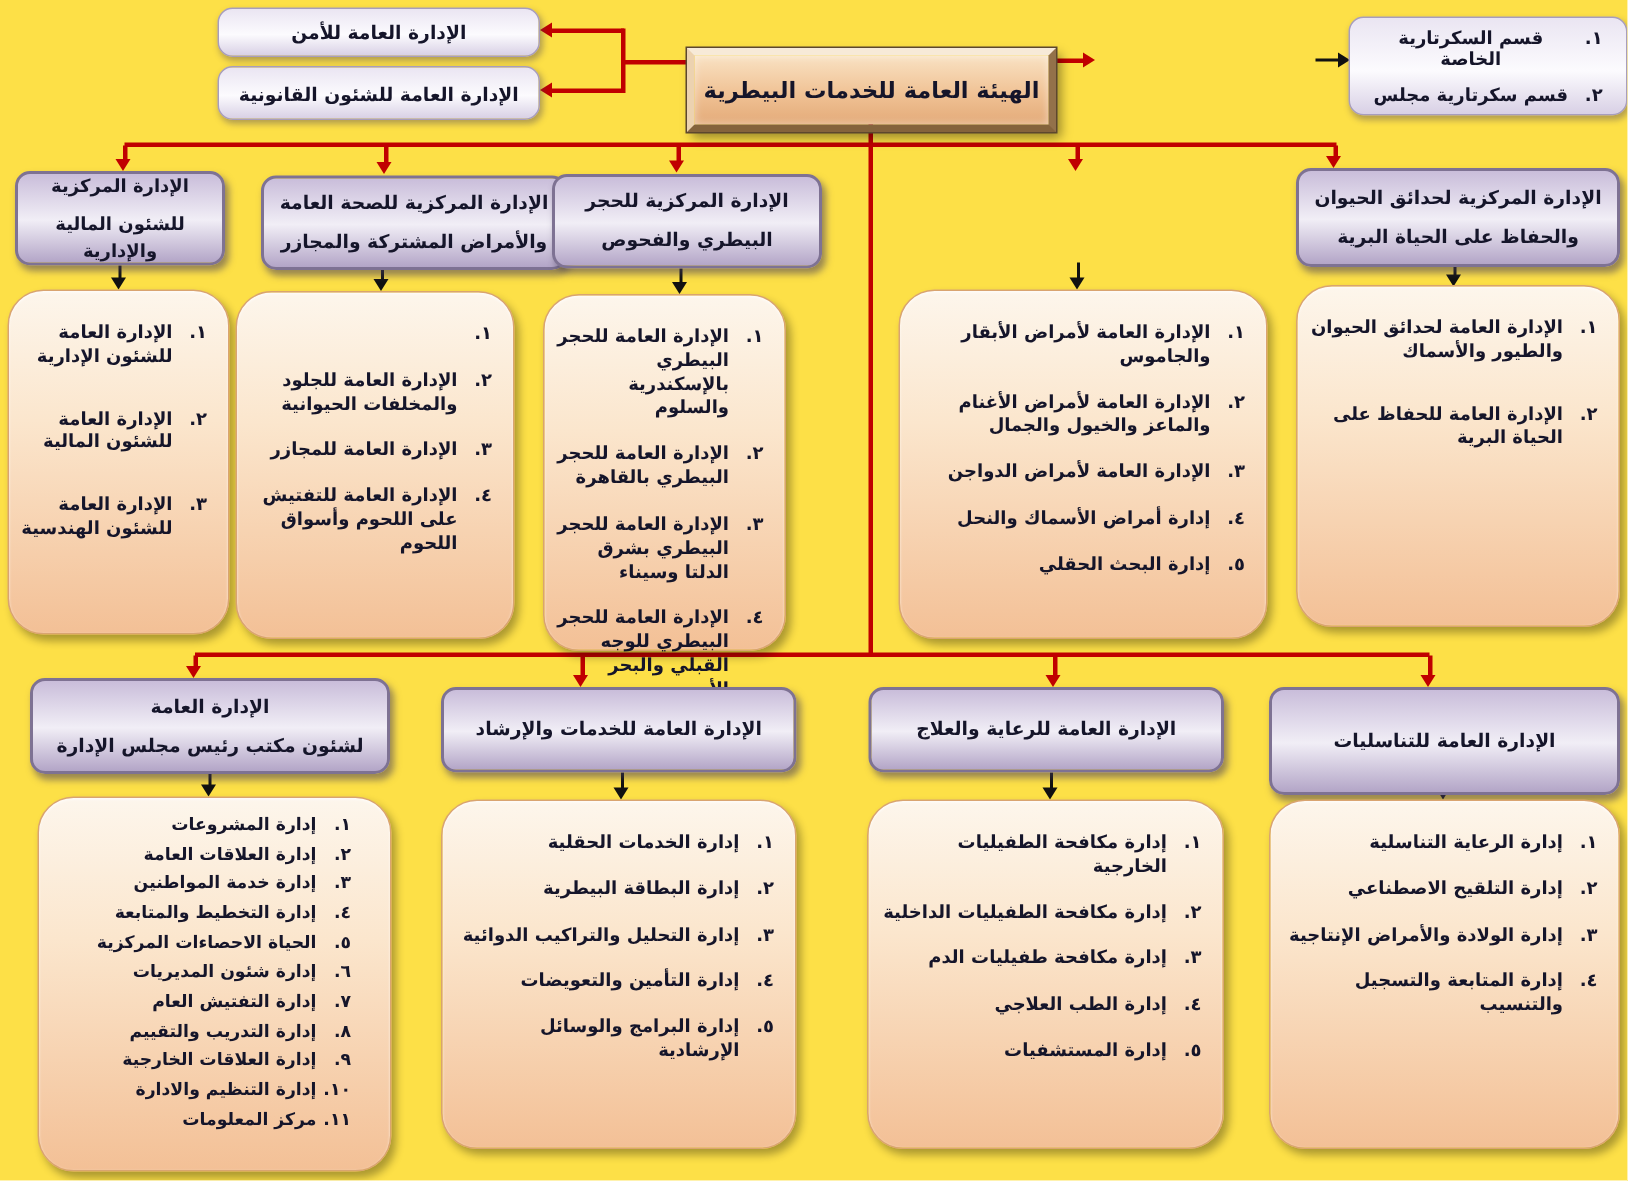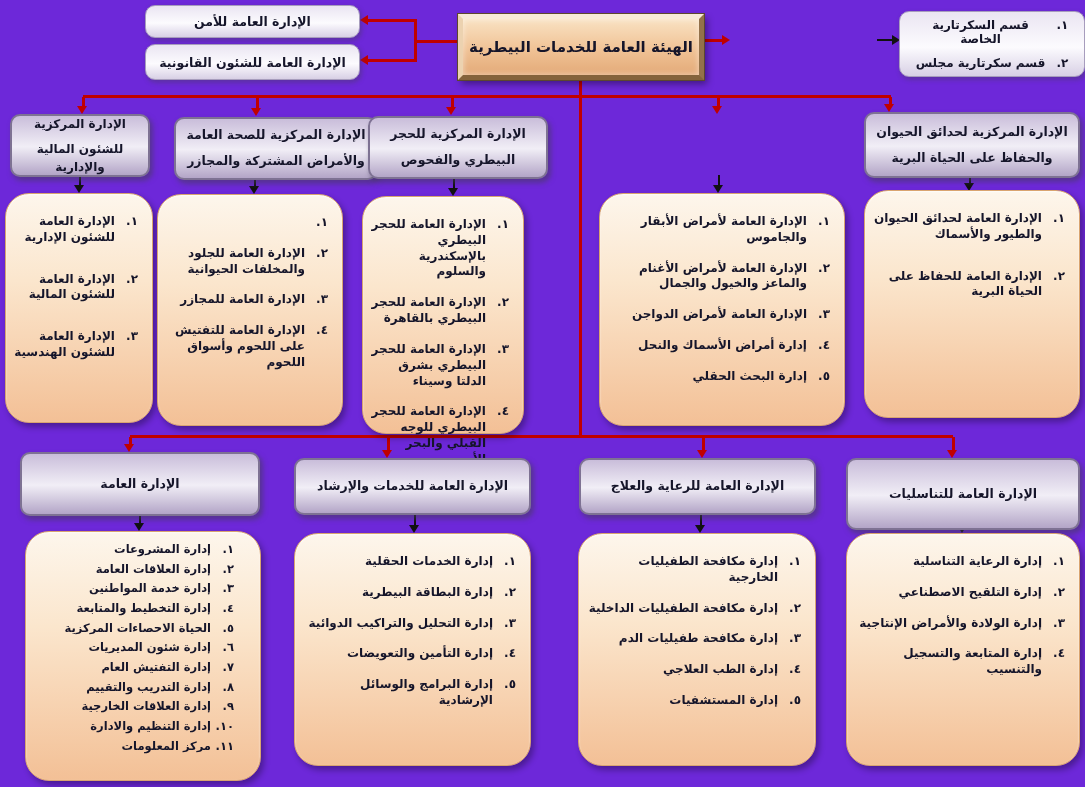--- a/index.html
+++ b/index.html
@@ -1,18 +1,18 @@
 <!DOCTYPE html>
 <html lang="ar" dir="rtl"><head>
 <meta charset="utf-8">
 <style>
   :root{ --red:#c00000; --blk:#111111; --ink:#15152a; }
   html,body{margin:0;padding:0;background:#ffffff;}
   .canvas{
-    position:relative; width:1085px; height:787px; background:#6d28d9;
+    position:relative; width:1085px; height:787px; background:#fde047;
     font-family:"DejaVu Sans", sans-serif; direction:rtl; overflow:hidden; color:var(--ink);
   }
   
   .hline{position:absolute;height:2.5px;background:var(--red);}
   .vline{position:absolute;width:2.5px;background:var(--red);}
   .hline.blk{background:var(--blk);height:2px;}
   .vline.blk{background:var(--blk);width:2px;}
   .arr{position:absolute;width:0;height:0;}
   .a-down{border-left:5px solid transparent;border-right:5px solid transparent;border-top:8px solid var(--red);}
   .a-left{border-top:5px solid transparent;border-bottom:5px solid transparent;border-right:8px solid var(--red);}
@@ -127,21 +127,21 @@
   <div class="vline blk" style="left:962px;top:515px;height:11px"></div>
   <div class="arr blk a-down" style="left:957px;top:525px"></div>
 
   <div class="lav-box" style="left:145px;top:5px;width:215px;height:33px">
     <div class="hl">الإدارة العامة للأمن</div>
   </div>
   <div class="lav-box" style="left:145px;top:44px;width:215px;height:36px">
     <div class="hl">الإدارة العامة للشئون القانونية</div>
   </div>
 
-  <div class="root-box" style="left:458px;top:14px;width:246px;height:66px">
+  <div class="root-box" style="left:458px;top:32px;width:246px;height:56px">
     <div>الهيئة العامة للخدمات البيطرية</div>
   </div>
 
 
   <div class="lav-box listy" style="left:899px;top:11px;width:186px;height:66px">
     <div class="item" style="margin-bottom:10px">
         <span class="num">١.</span>
         <span class="txt">قسم السكرتارية الخاصة</span>
       </div>
     <div class="item" style="margin-bottom:0">
@@ -248,20 +248,21 @@
         <span class="txt">الإدارة العامة لحدائق الحيوان والطيور والأسماك</span>
       </div>
     <div class="item">
         <span class="num">٢.</span>
         <span class="txt">الإدارة العامة للحفاظ على الحياة البرية</span>
       </div>
   </div>
 
   <div class="purple-box" style="left:20px;top:452px;width:240px;height:64px">
     <div class="hl">الإدارة العامة</div>
+    <div class="hl">لشئون مكتب رئيس مجلس الإدارة</div>
   </div>
   <div class="purple-box" style="left:294px;top:458px;width:237px;height:57px">
     <div class="hl">الإدارة العامة للخدمات والإرشاد</div>
   </div>
   <div class="purple-box" style="left:579px;top:458px;width:237px;height:57px">
     <div class="hl">الإدارة العامة للرعاية والعلاج</div>
   </div>
   <div class="purple-box" style="left:846px;top:458px;width:234px;height:72px">
     <div class="hl">الإدارة العامة للتناسليات</div>
   </div>

